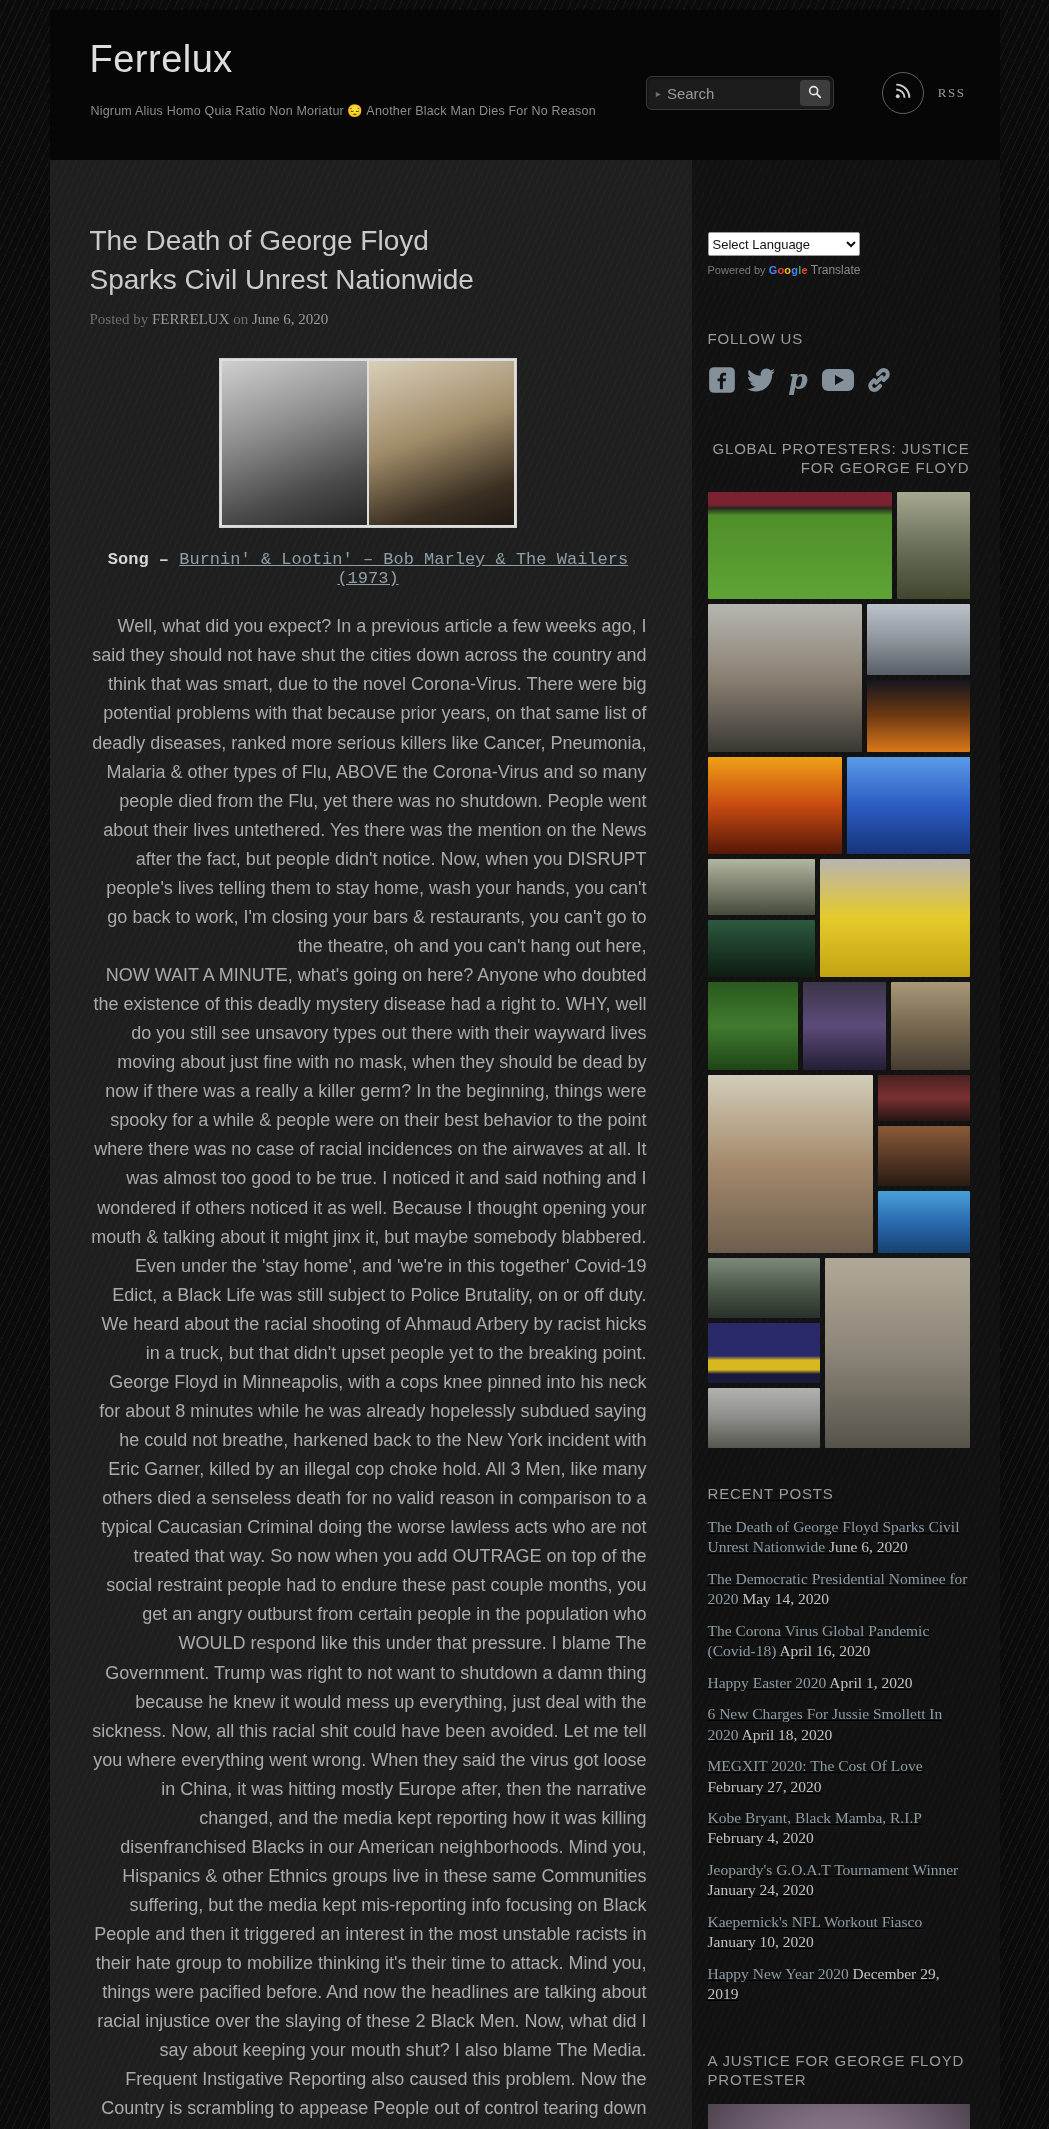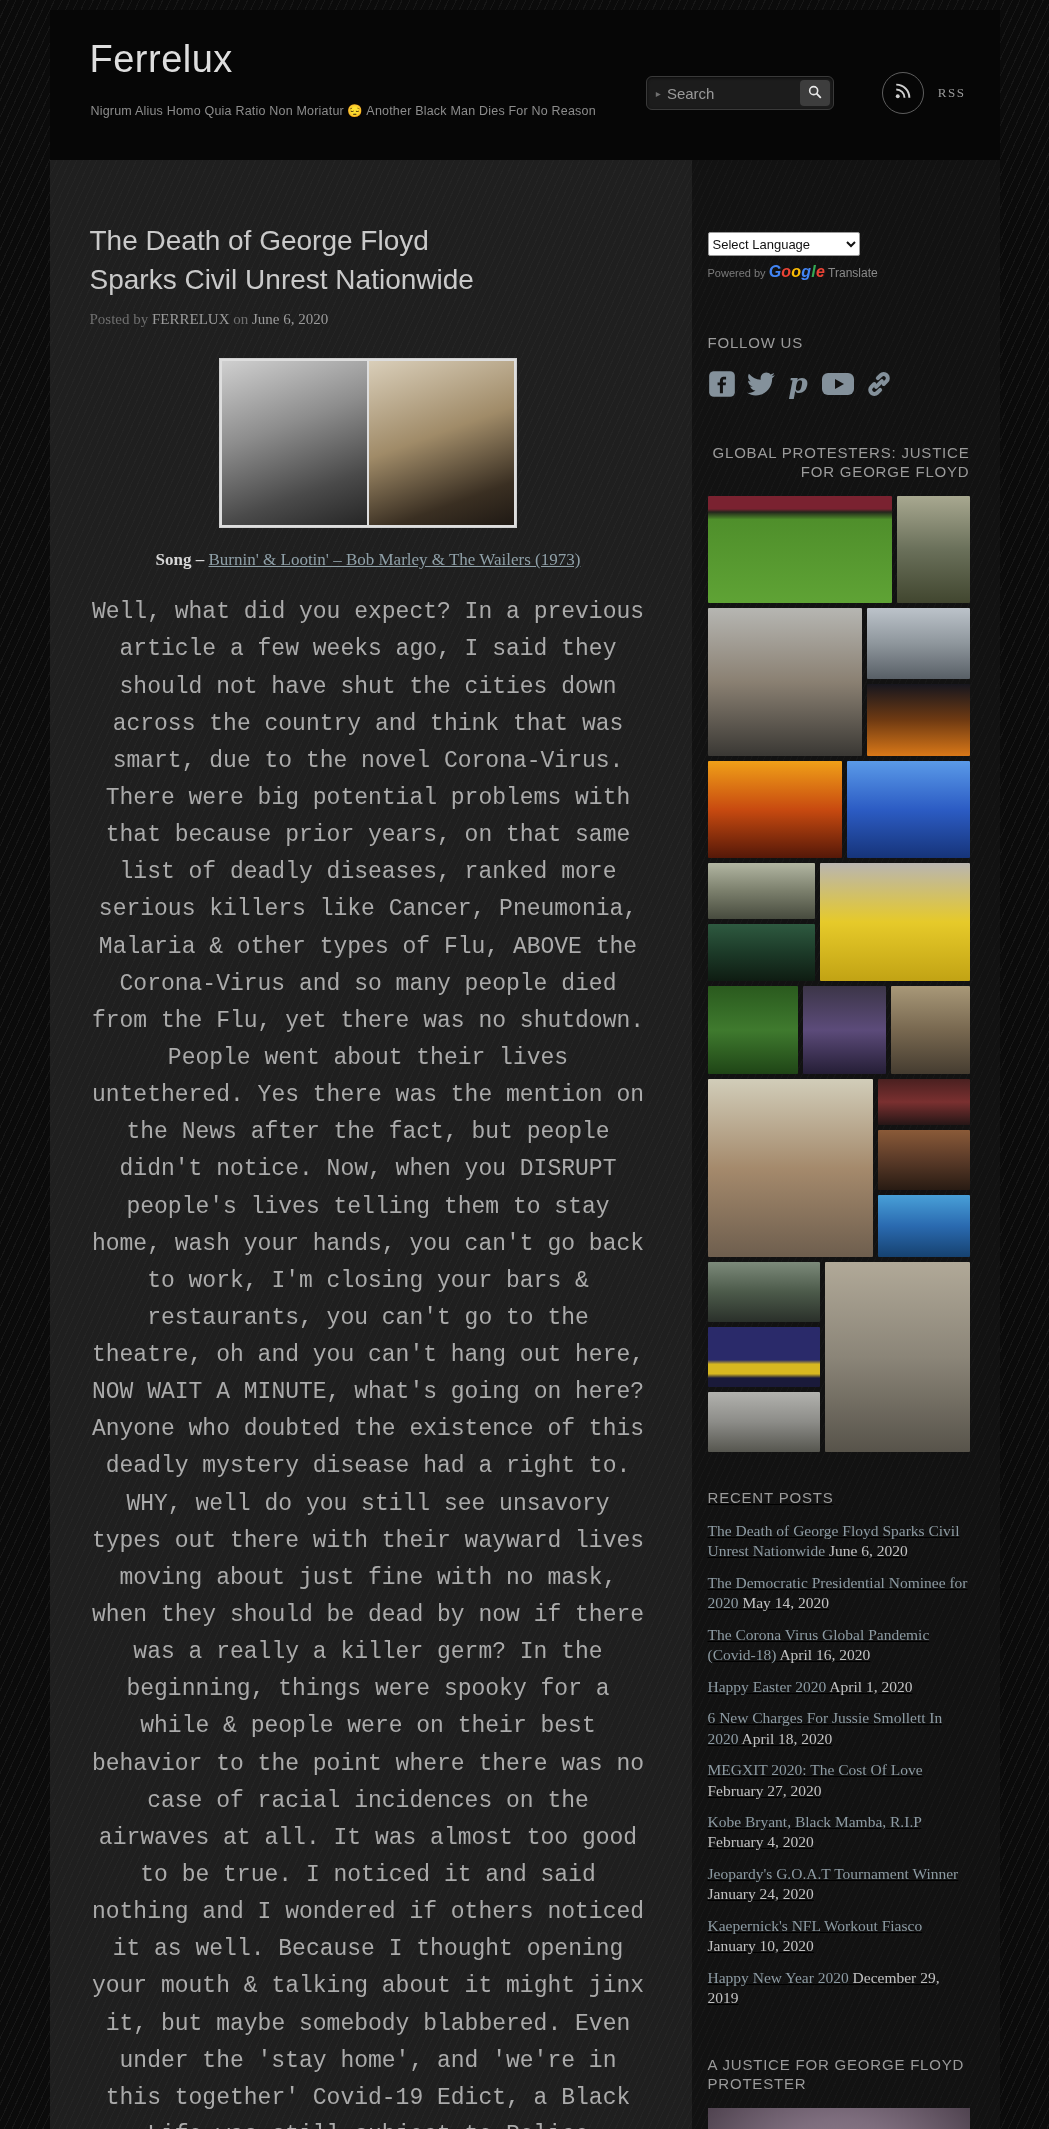--- a/index.html
+++ b/index.html
@@ -35,28 +35,28 @@
     background-image:repeating-linear-gradient(115deg, rgba(255,255,255,0.02) 0 1px, transparent 1px 6px);
   }
   
   .post-title{margin:0 0 12px;font-size:28px;font-weight:400;line-height:1.38;color:#cacaca;width:430px;}
   .post-byline{font-family:"Liberation Serif", serif;font-size:15px;color:#6f6f6f;margin-bottom:30px;}
   .post-byline a{color:#9b9b9b;text-decoration:none;}
   .figure-pair{width:292px;margin:0 auto 22px;display:flex;gap:2px;background:#dedede;border:1px solid #cfcfcf;padding:2px;}
   .figure-pair .ph{height:164px;flex:1;}
   .ph-bw{background:linear-gradient(160deg,#cfcfcf 0%,#8d8d8d 40%,#4a4a4a 75%,#262626 100%);}
   .ph-sepia{background:linear-gradient(160deg,#d9ceb9 0%,#a08b68 45%,#3a2f22 80%,#1f1914 100%);}
-  .song-line{font-family:Liberation Serif, serif;font-size:17px;color:#b9b9b9;text-align:center;margin:0 0 24px;}
+  .song-line{font-family:Liberation Mono, monospace;font-size:17px;color:#b9b9b9;text-align:center;margin:0 0 24px;}
   .song-line .song-label{font-weight:bold;color:#d6d6d6;}
   .song-line a{color:#8fa0a8;text-decoration:underline;}
-  .post-body p{font-family:Liberation Mono, monospace;font-size:23px;line-height:1.615;color:#ababab;margin:0;text-align:center;}
+  .post-body p{font-family:Liberation Sans, sans-serif;font-size:18px;line-height:1.615;color:#ababab;margin:0;text-align:right;}
   
   .lang-select{width:152px;height:24px;font-size:13px;background:#ffffff;color:#111;border:1px solid #9a9a9a;border-radius:2px;}
   .translate-line{margin-top:7px;font-size:11px;color:#7c7c7c;}
-  .translate-line .g-word{font-weight:bold;font-size:16px;letter-spacing:.2px;font-style:italic;}
+  .translate-line .g-word{font-weight:bold;font-size:11px;letter-spacing:.2px;}
   .translate-line .g-prod{color:#8a8a8a;font-size:12px;}
   .widget-head{font-size:15px;font-weight:400;color:#9b9b9b;letter-spacing:.8px;margin:0 0 14px;line-height:1.3;}
   .w-follow{margin-top:52px;}
   .social-row{display:flex;align-items:center;gap:9px;margin-top:16px;}
   .social-row svg{display:block;}
   .w-gallery{margin-top:44px;text-align:right;}
   .grow{display:flex;gap:5px;margin-bottom:5px;}
   .gcol{display:flex;flex-direction:column;gap:5px;}
   .gtile{flex:1;border-radius:1px;cursor:pointer;}
   .w-recent{margin-top:36px;text-decoration:underline;}

